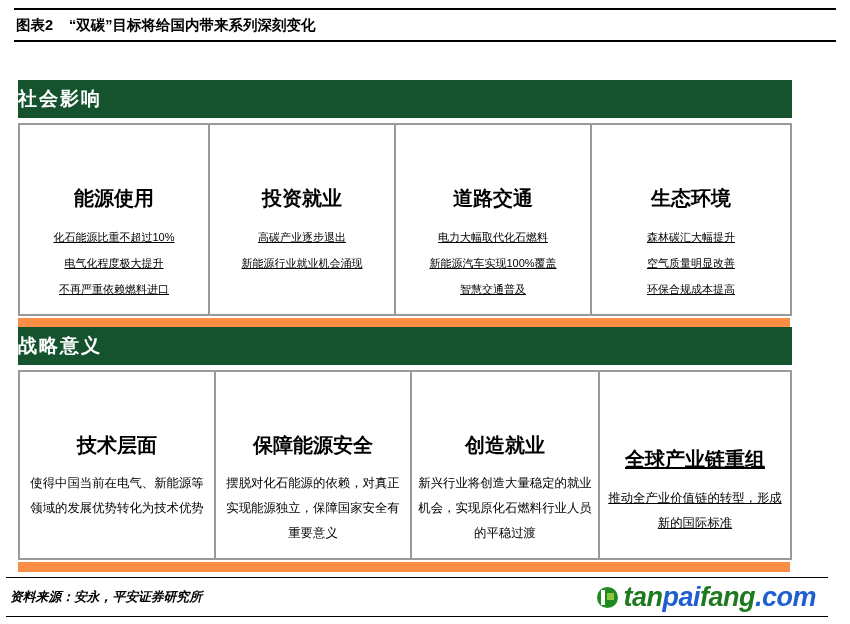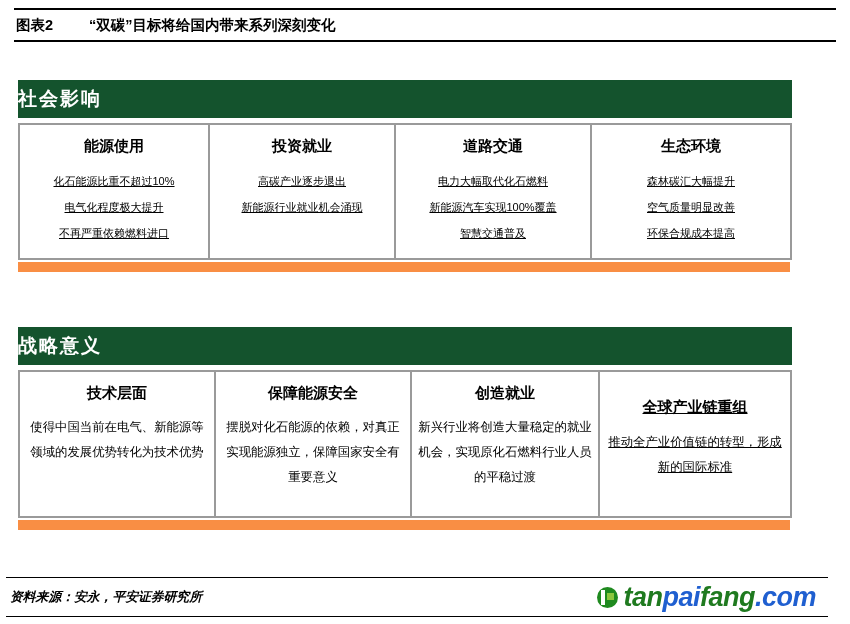--- a/index.html
+++ b/index.html
@@ -32,21 +32,21 @@
   .header-label {
     font-size: 14.5px;
     font-weight: bold;
     letter-spacing: 0px;
     padding-left: 2px;
     white-space: nowrap;
   }
   .header-title {
     font-size: 14.5px;
     font-weight: bold;
-    margin-left: 36px;
+    margin-left: 16px;
     white-space: nowrap;
   }
 
   
   .section {
     position: absolute;
     left: 18px;
     width: 774px;
   }
   #section-social { top: 80px; }
@@ -82,24 +82,25 @@
     border-right: 2px solid #9a9a9a;
     padding: 12px 6px 12px 6px;
     display: flex;
     flex-direction: column;
     align-items: center;
     text-align: center;
   }
   .cell:last-child { border-right: none; }
 
   .cell-title {
-    font-size: 15px;
+    font-size: 20px;
     font-weight: bold;
     margin-bottom: 12px;
     white-space: nowrap;
+    margin-top: 48px;
   }
   .cell-line {
     font-size: 11px;
     line-height: 26px;
     white-space: nowrap;
     text-decoration: underline;
   }
   .cell-para {
     font-size: 12.4px;
     line-height: 25px;

